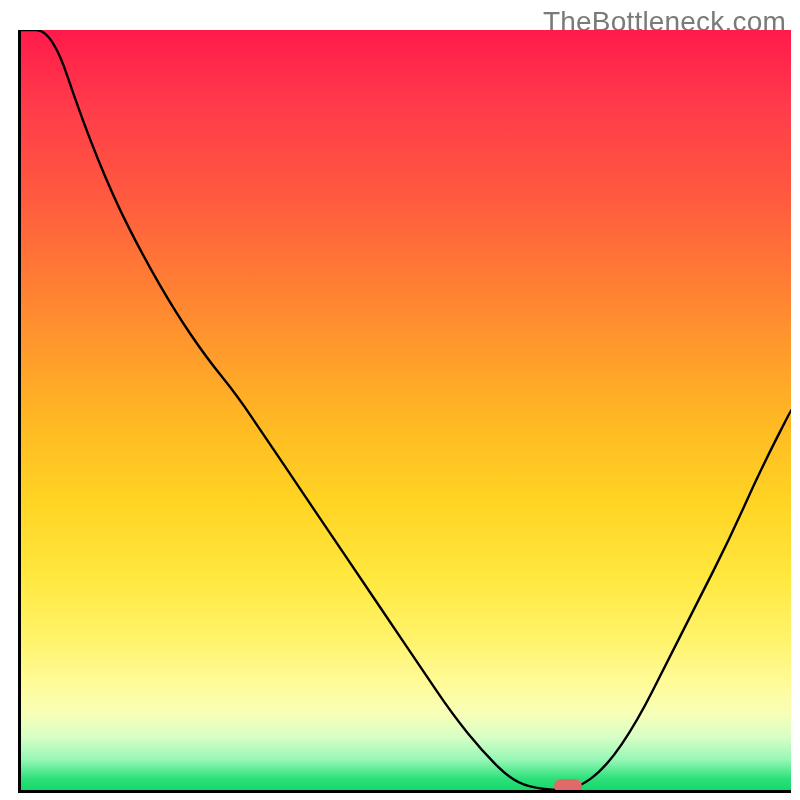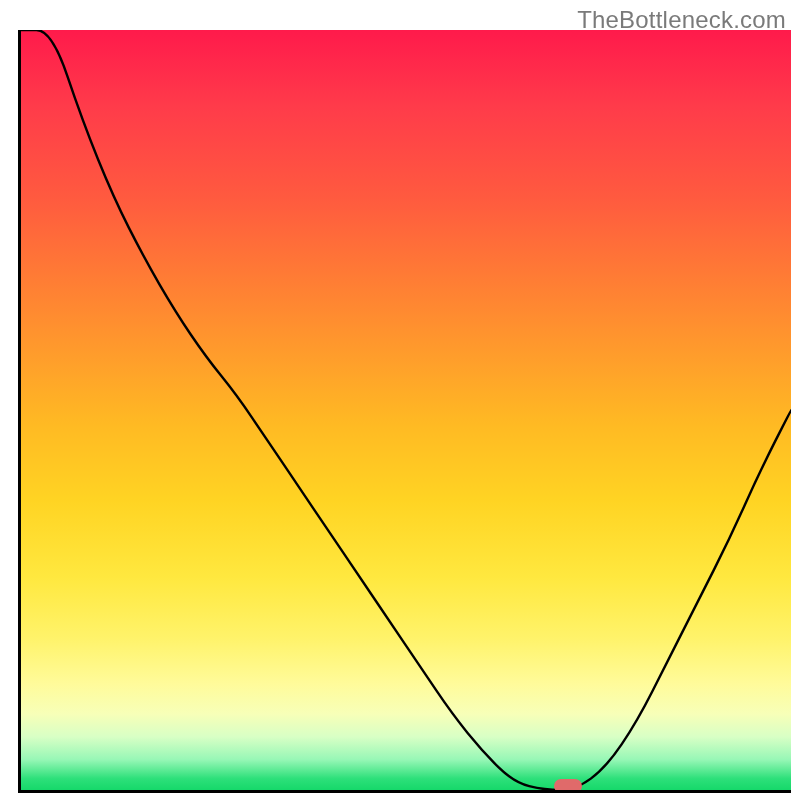--- a/index.html
+++ b/index.html
@@ -12,21 +12,21 @@
   }
   .container {
     position: relative;
     width: 800px;
     height: 800px;
   }
   .watermark {
     position: absolute;
     top: 6px;
     right: 14px;
-    font-size: 24px;
+    font-size: 28px;
     font-weight: 500;
     color: #7a7a7a;
     letter-spacing: 0.2px;
   }
   .plot-area {
     position: absolute;
     left: 18px;
     top: 30px;
     width: 770px;
     height: 760px;

